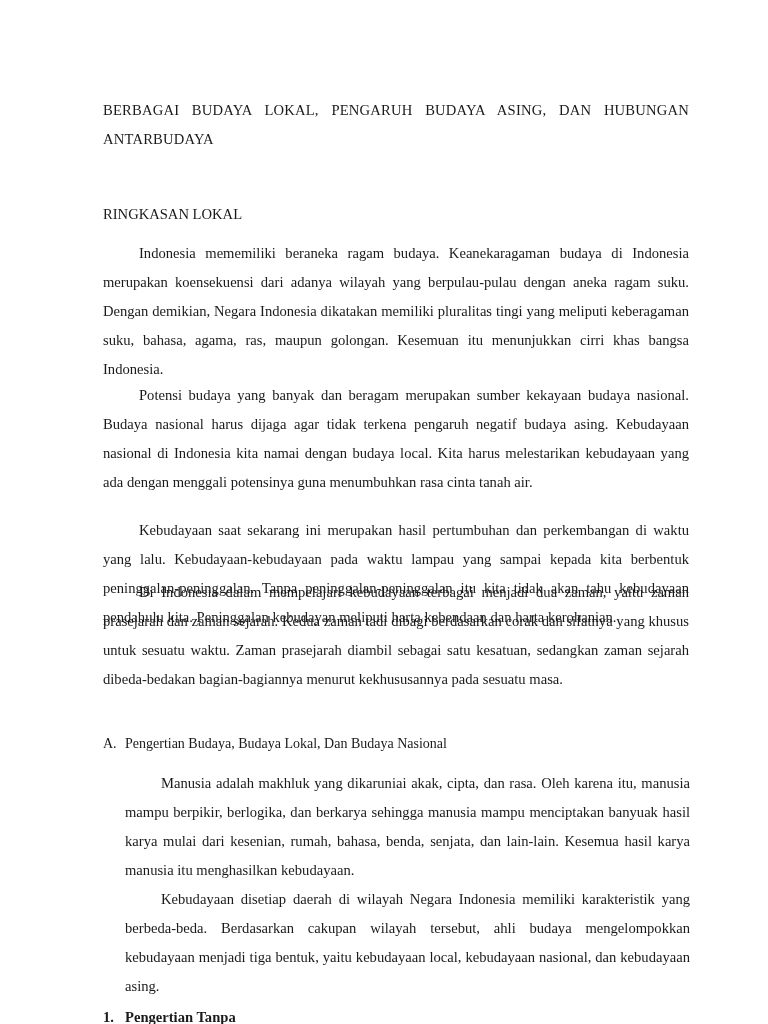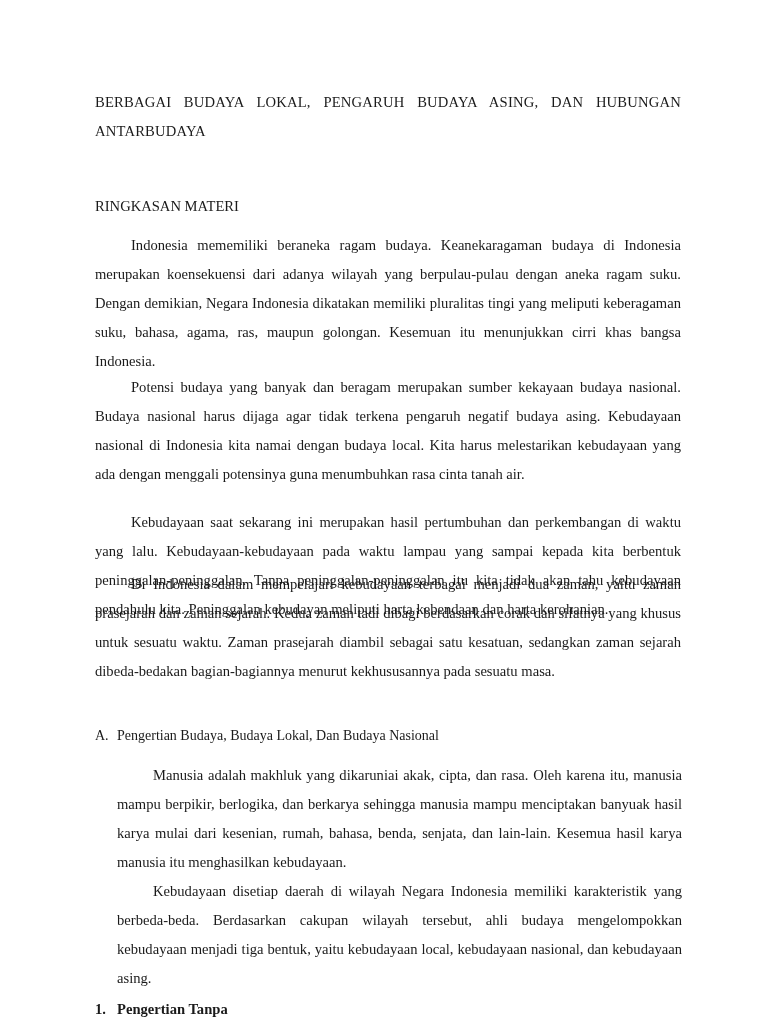--- a/index.html
+++ b/index.html
@@ -2,21 +2,21 @@
 <html><head>
   <meta charset="utf-8">
   <style>
     html, body { margin: 0; padding: 0; background: #ffffff; }
     body {
       width: 768px; height: 1024px; overflow: hidden; position: relative;
       font-family: "Liberation Serif", "DejaVu Serif", serif;
       color: #1a1a1a; font-size: 14.6px;
     }
     .page { position: absolute; left: 0; top: 0; width: 768px; height: 1024px; background: #fff; }
-    .blk { position: absolute; left: 91px; width: 586px; line-height: 29px; text-align: justify; margin: 4px; }
+    .blk { position: absolute; left: 91px; width: 586px; line-height: 29px; text-align: justify; margin: 12px; }
     .title { top: 84px; letter-spacing: 0.2px; text-align: justify; text-align-last: left; }
     .title .l1 { display: block; text-align: justify; text-align-last: justify; }
     .heading { top: 188px; }
     .p { text-indent: 36px; }
     .p1 { top: 227px; }
     .p2 { top: 369px; }
     .p3 { top: 504px; }
     .p4 { top: 566px; }
     .secA { top: 717px; }
     .secA .lbl { display: inline-block; width: 22px; }
@@ -29,21 +29,21 @@
 </head>
 <body>
 
 <div class="page">
 
   <h1 class="blk title" style="font-weight:normal;font-size:14.6px;">
     <span class="l1">BERBAGAI BUDAYA LOKAL, PENGARUH BUDAYA ASING, DAN HUBUNGAN</span>
     <span>ANTARBUDAYA</span>
   </h1>
 
-  <h2 class="blk heading" style="font-weight:normal;font-size:14.6px;">RINGKASAN MATERI</h2>
+  <h2 class="blk heading" style="font-weight:normal;font-size:14.6px;">RINGKASAN LOKAL</h2>
 
   <p class="blk p p1">Indonesia mememiliki beraneka ragam budaya. Keanekaragaman budaya di Indonesia merupakan koensekuensi dari adanya wilayah yang berpulau-pulau dengan aneka ragam suku. Dengan demikian, Negara Indonesia dikatakan memiliki pluralitas tingi yang meliputi keberagaman suku, bahasa, agama, ras, maupun golongan. Kesemuan itu menunjukkan cirri khas bangsa Indonesia.</p>
   <p class="blk p p2">Potensi budaya yang banyak dan beragam merupakan sumber kekayaan budaya nasional. Budaya nasional harus dijaga agar tidak terkena pengaruh negatif budaya asing. Kebudayaan nasional di Indonesia kita namai dengan budaya local. Kita harus melestarikan kebudayaan yang ada dengan menggali potensinya guna menumbuhkan rasa cinta tanah air.</p>
   <p class="blk p p3">Kebudayaan saat sekarang ini merupakan hasil pertumbuhan dan perkembangan di waktu yang lalu. Kebudayaan-kebudayaan pada waktu lampau yang sampai kepada kita berbentuk peninggalan-peninggalan. Tanpa peninggalan-peninggalan itu kita tidak akan tahu kebudayaan pendahulu kita. Peninggalan kebudayan meliputi harta kebendaan dan harta kerohanian.</p>
   <p class="blk p p4">Di Indonesia dalam mempelajari kebudayaan terbagai menjadi dua zaman, yaitu zaman prasejarah dan zaman sejarah. Kedua zaman tadi dibagi berdasarkan corak dan sifatnya yang khusus untuk sesuatu waktu. Zaman prasejarah diambil sebagai satu kesatuan, sedangkan zaman sejarah dibeda-bedakan bagian-bagiannya menurut kekhususannya pada sesuatu masa.</p>
 
   <h3 class="blk secA" style="font-weight:normal;font-size:14px;">
     <span class="lbl">A.</span><span>Pengertian Budaya, Budaya Lokal, Dan Budaya Nasional</span>
   </h3>
 

